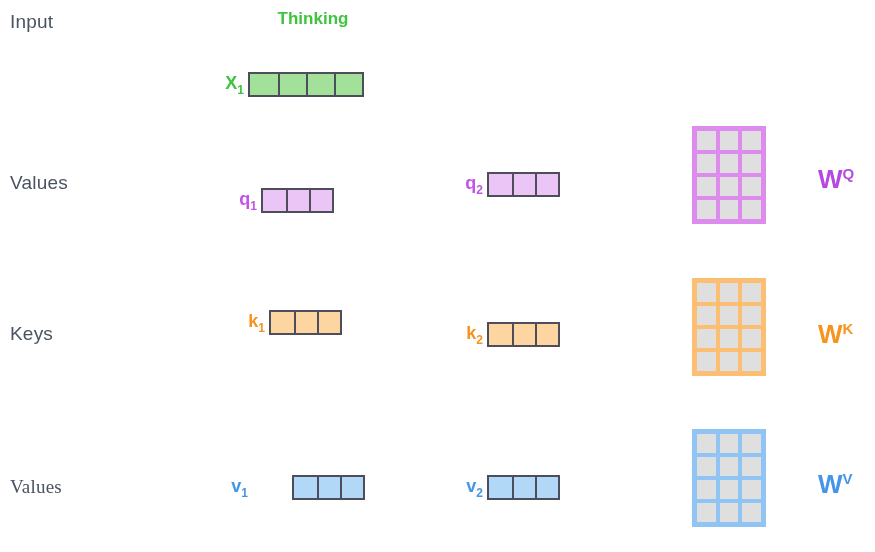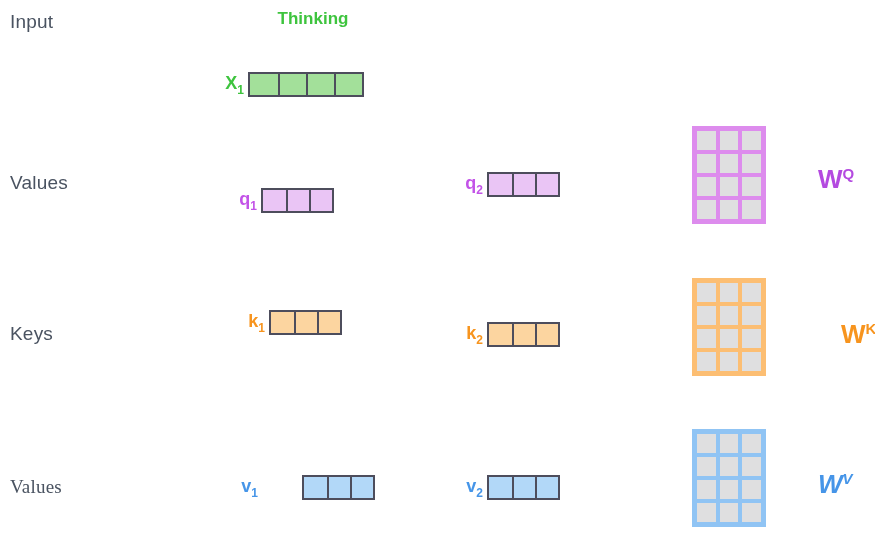--- a/index.html
+++ b/index.html
@@ -83,22 +83,22 @@
   .w-label {
     position: absolute;
     font-size: 26px;
     font-weight: 700;
     line-height: 1;
     white-space: nowrap;
     text-align: right;
   }
   .w-label sup { font-size: 15px; font-weight: 700; vertical-align: 9px; }
   .wq-label { color: var(--wq-label); }
-  .wk-label { color: var(--wk-label); margin-left: 23px; }
-  .wv-label { color: var(--wv-label); font-style: italic; }
+  .wk-label { color: var(--wk-label); }
+  .wv-label { color: var(--wv-label); }
 </style>
 </head>
 <body>
 
 <div class="canvas">
 
   <div class="row-label" style="top:11px;">Input</div>
   <div class="row-label" style="top:172px;">Values</div>
   <div class="row-label" style="top:323px;">Keys</div>
   <div class="row-label" style="top:476px;font-family:Liberation Serif, serif;">Values</div>
@@ -142,21 +142,21 @@
   </div>
   <div class="vec-unit" style="left:487px; top:322px;">
     <span class="vec-label k-text"><span>k</span><sub>2</sub></span>
     <div class="vec w3 k-fill">
         <div class="cell"></div>
         <div class="cell"></div>
         <div class="cell"></div>
       </div>
   </div>
 
-  <div class="vec-unit" style="left:262px; top:475px;padding-left:40px;">
+  <div class="vec-unit" style="left:252px; top:475px;padding-left:40px;">
     <span class="vec-label v-text"><span>v</span><sub>1</sub></span>
     <div class="vec w3 v-fill">
         <div class="cell"></div>
         <div class="cell"></div>
         <div class="cell"></div>
       </div>
   </div>
   <div class="vec-unit" style="left:487px; top:475px;">
     <span class="vec-label v-text"><span>v</span><sub>2</sub></span>
     <div class="vec w3 v-fill">

